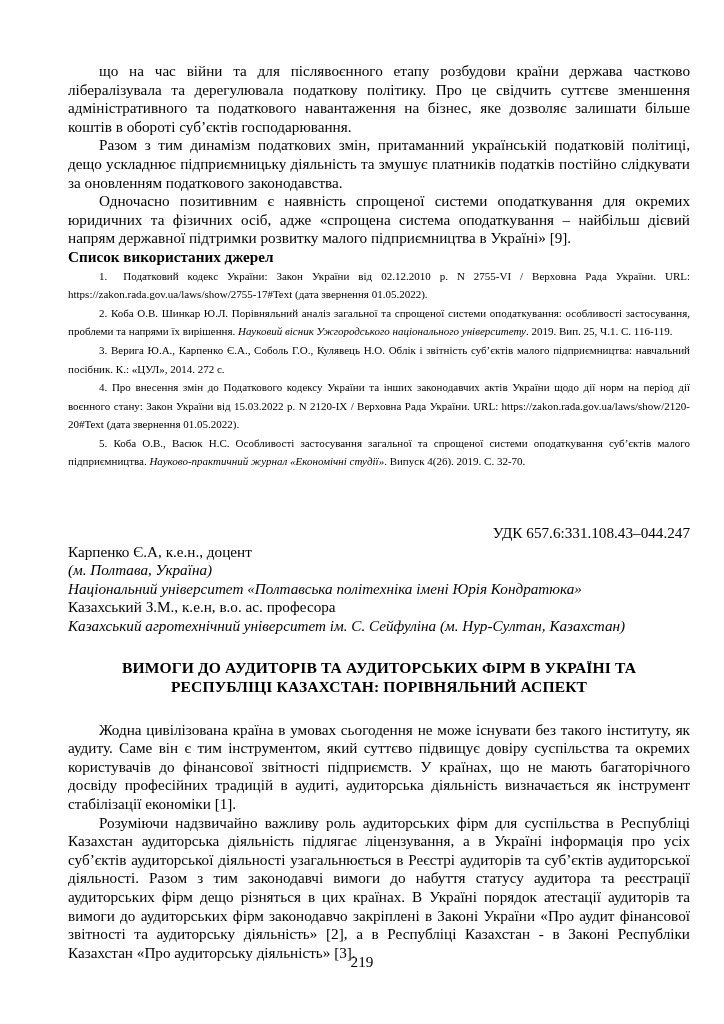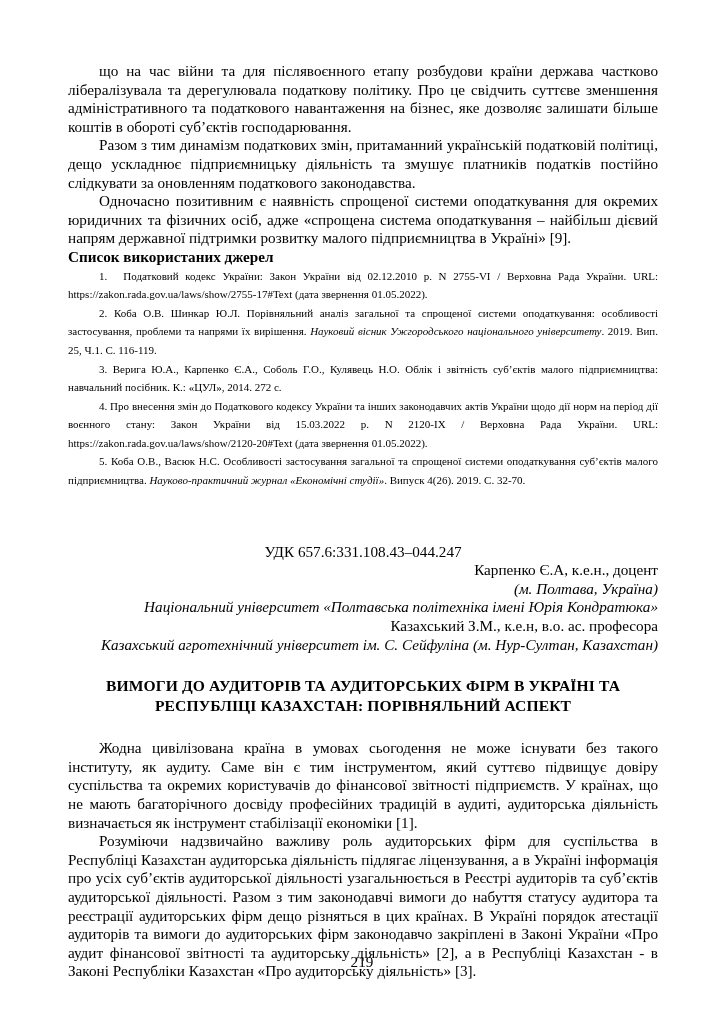--- a/index.html
+++ b/index.html
@@ -12,21 +12,21 @@
     height: 1024px;
     overflow: hidden;
     font-family: "Liberation Serif", "DejaVu Serif", serif;
     color: #000000;
   }
   .page {
     position: relative;
     width: 724px;
     height: 1024px;
     box-sizing: border-box;
-    padding: 62px 66px 0 68px;
+    padding: 62px 34px 0 68px;
   }
   .text-block {
     font-size: 15.2px;
     line-height: 18.6px;
     text-align: justify;
     text-justify: inter-word;
     hyphens: none;
   }
   .text-block p {
     margin: 0;
@@ -57,27 +57,27 @@
   }
   em, .ital {
     font-style: italic;
   }
   .gap-udk {
     height: 53px;
   }
   .udk {
     font-size: 15.2px;
     line-height: 18.6px;
-    text-align: center;
+    text-align: right;
     margin: 0;
   }
   .author-block {
     font-size: 15.2px;
     line-height: 18.6px;
-    text-align: right;
+    text-align: left;
     margin: 0;
   }
   .author-block .affil {
     font-style: italic;
   }
   .gap-title {
     height: 14px;
   }
   .doc-title {
     font-size: 15.6px;

